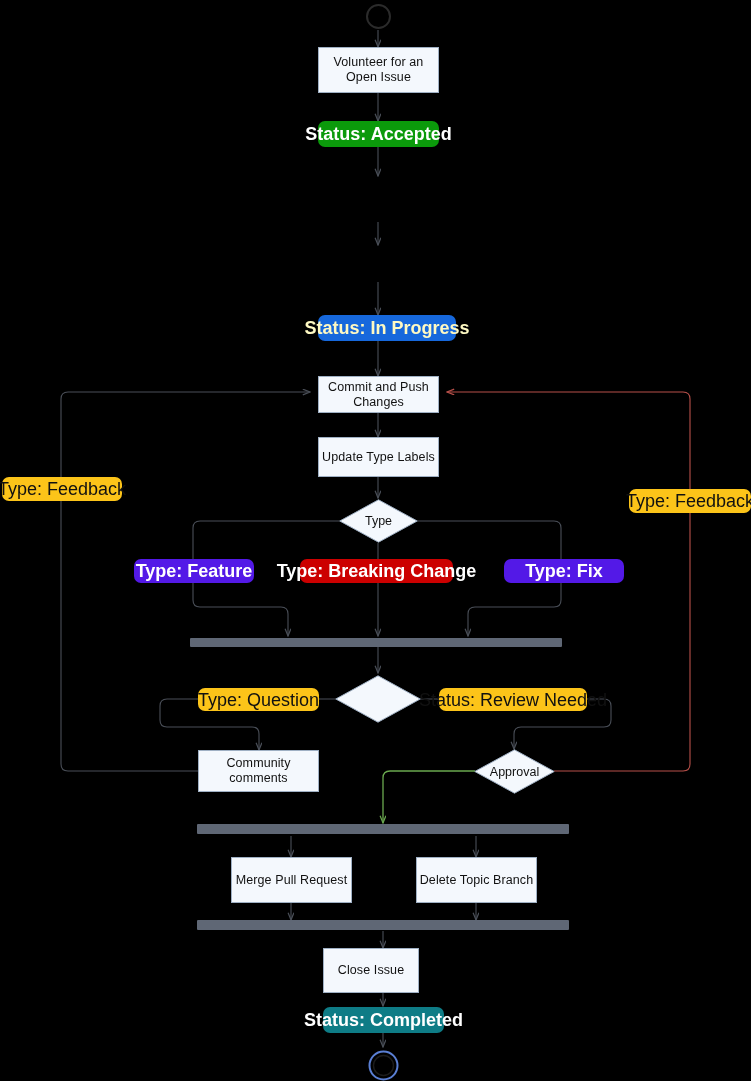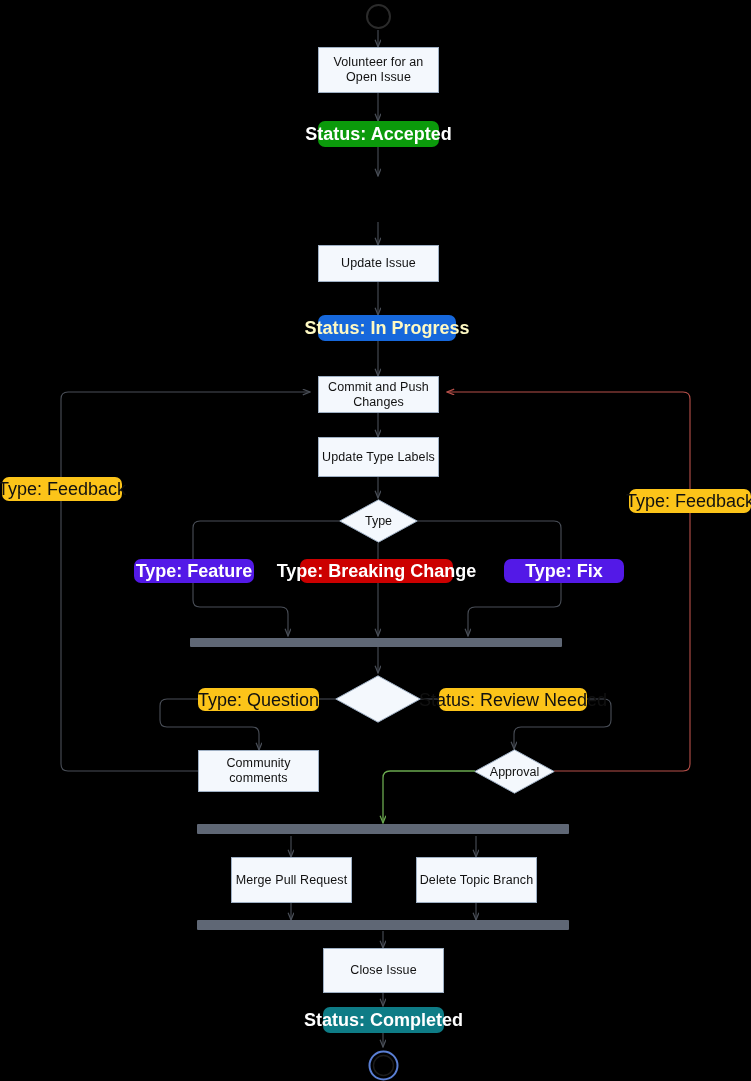--- a/index.html
+++ b/index.html
@@ -167,21 +167,20 @@
   <div class="node start-node" style="left:366px; top:4px; width:25px; height:25px;"></div>
 
   <div class="node box" style="left:318px; top:47px; width:121px; height:46px; flex-direction:column;">
     <span>Volunteer for an</span>
     <span>Open Issue</span>
   </div>
 
   <div class="node pill pill-bold" style="left:318px; top:121px; width:121px; height:26px; background:#0b9a0b; color:#ffffff;">Status: Accepted</div>
 
 
-  <div class="node box" style="left:318px; top:245px; width:121px; height:37px;">Update Issue</div>
 
   <div class="node pill pill-bold" style="left:318px; top:315px; width:138px; height:26px; background:#1668dc; color:#fef9c3;">Status: In Progress</div>
 
   <div class="node box" style="left:318px; top:376px; width:121px; height:37px; flex-direction:column;align-items:center;">
     <span>Commit and Push</span>
     <span>Changes</span>
   </div>
 
   <div class="node box" style="left:318px; top:437px; width:121px; height:40px;">Update Type Labels</div>
 
@@ -228,21 +227,21 @@
   </div>
 
   <div class="node bar" style="left:197px; top:824px; width:372px; height:10px;"></div>
 
   <div class="node box" style="left:231px; top:857px; width:121px; height:46px;">Merge Pull Request</div>
 
   <div class="node box" style="left:416px; top:857px; width:121px; height:46px;">Delete Topic Branch</div>
 
   <div class="node bar" style="left:197px; top:920px; width:372px; height:10px;"></div>
 
-  <div class="node box" style="left:323px; top:948px; width:121px; height:45px;">Close Issue</div>
+  <div class="node box" style="left:323px; top:948px; width:96px; height:45px;">Close Issue</div>
 
   <div class="node pill pill-bold" style="left:323px; top:1007px; width:121px; height:26px; background:#0e7c86; color:#ffffff;">Status: Completed</div>
 
   <div class="node end-node" style="left:368px; top:1050px; width:31px; height:31px;">
     <svg viewBox="0 0 31 31" width="31" height="31">
       <circle cx="15.5" cy="15.5" r="14" fill="none" stroke="#5a7fd4" stroke-width="2"></circle>
       <circle cx="15.5" cy="15.5" r="10" fill="#000000" stroke="#1c1c1c" stroke-width="1.4"></circle>
     </svg>
   </div>
 

